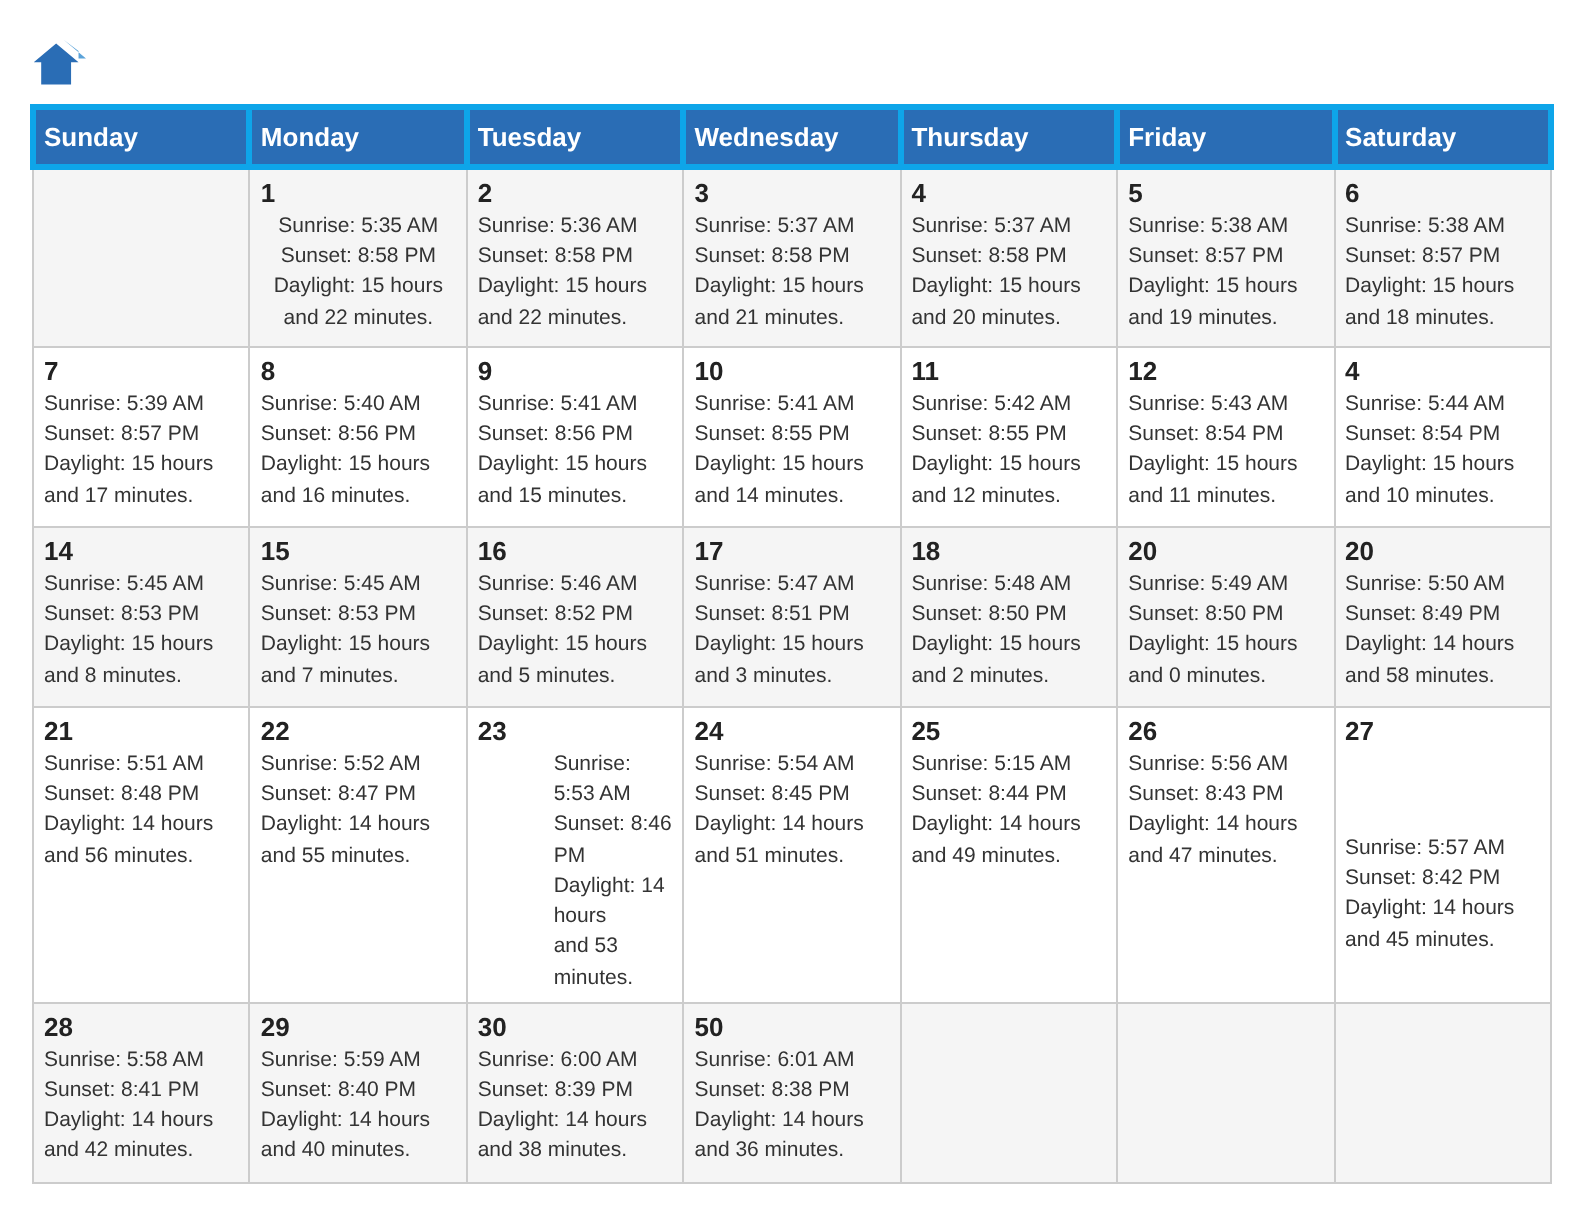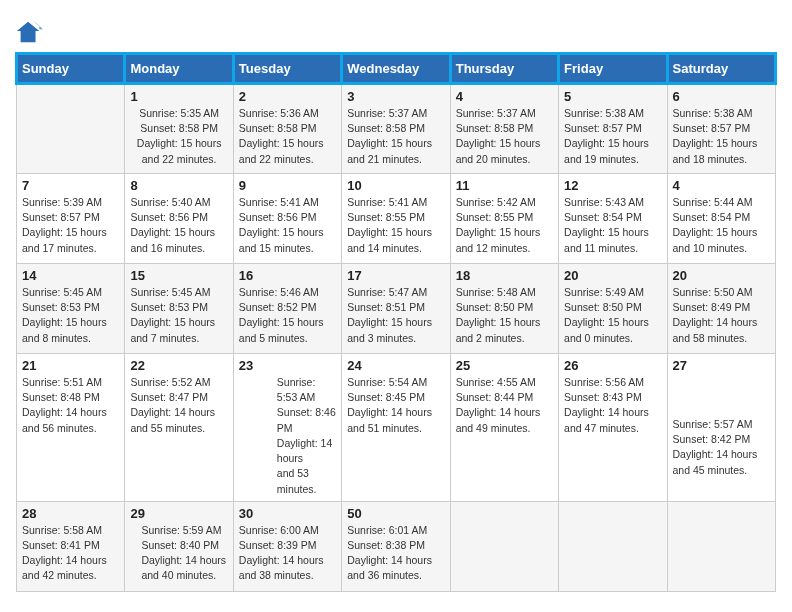--- a/index.html
+++ b/index.html
@@ -289,21 +289,21 @@
         </td>
         <td>
           <span class="day-number">24</span>
           <div class="day-info" style="white-space: pre-line;">Sunrise: 5:54 AM
 Sunset: 8:45 PM
 Daylight: 14 hours
 and 51 minutes.</div>
         </td>
         <td>
           <span class="day-number">25</span>
-          <div class="day-info" style="white-space: pre-line;">Sunrise: 4:55 AM
+          <div class="day-info" style="white-space: pre-line;">Sunrise: 5:15 AM
 Sunset: 8:44 PM
 Daylight: 14 hours
 and 49 minutes.</div>
         </td>
         <td>
           <span class="day-number">26</span>
           <div class="day-info" style="white-space: pre-line;">Sunrise: 5:56 AM
 Sunset: 8:43 PM
 Daylight: 14 hours
 and 47 minutes.</div>
@@ -319,21 +319,21 @@
       <tr>
         <td>
           <span class="day-number">28</span>
           <div class="day-info" style="white-space: pre-line;">Sunrise: 5:58 AM
 Sunset: 8:41 PM
 Daylight: 14 hours
 and 42 minutes.</div>
         </td>
         <td>
           <span class="day-number">29</span>
-          <div class="day-info" style="white-space: pre-line; margin-left: 11px;">Sunrise: 5:59 AM
+          <div class="day-info" style="white-space: pre-line;">Sunrise: 5:59 AM
 Sunset: 8:40 PM
 Daylight: 14 hours
 and 40 minutes.</div>
         </td>
         <td>
           <span class="day-number">30</span>
           <div class="day-info" style="white-space: pre-line;">Sunrise: 6:00 AM
 Sunset: 8:39 PM
 Daylight: 14 hours
 and 38 minutes.</div>

